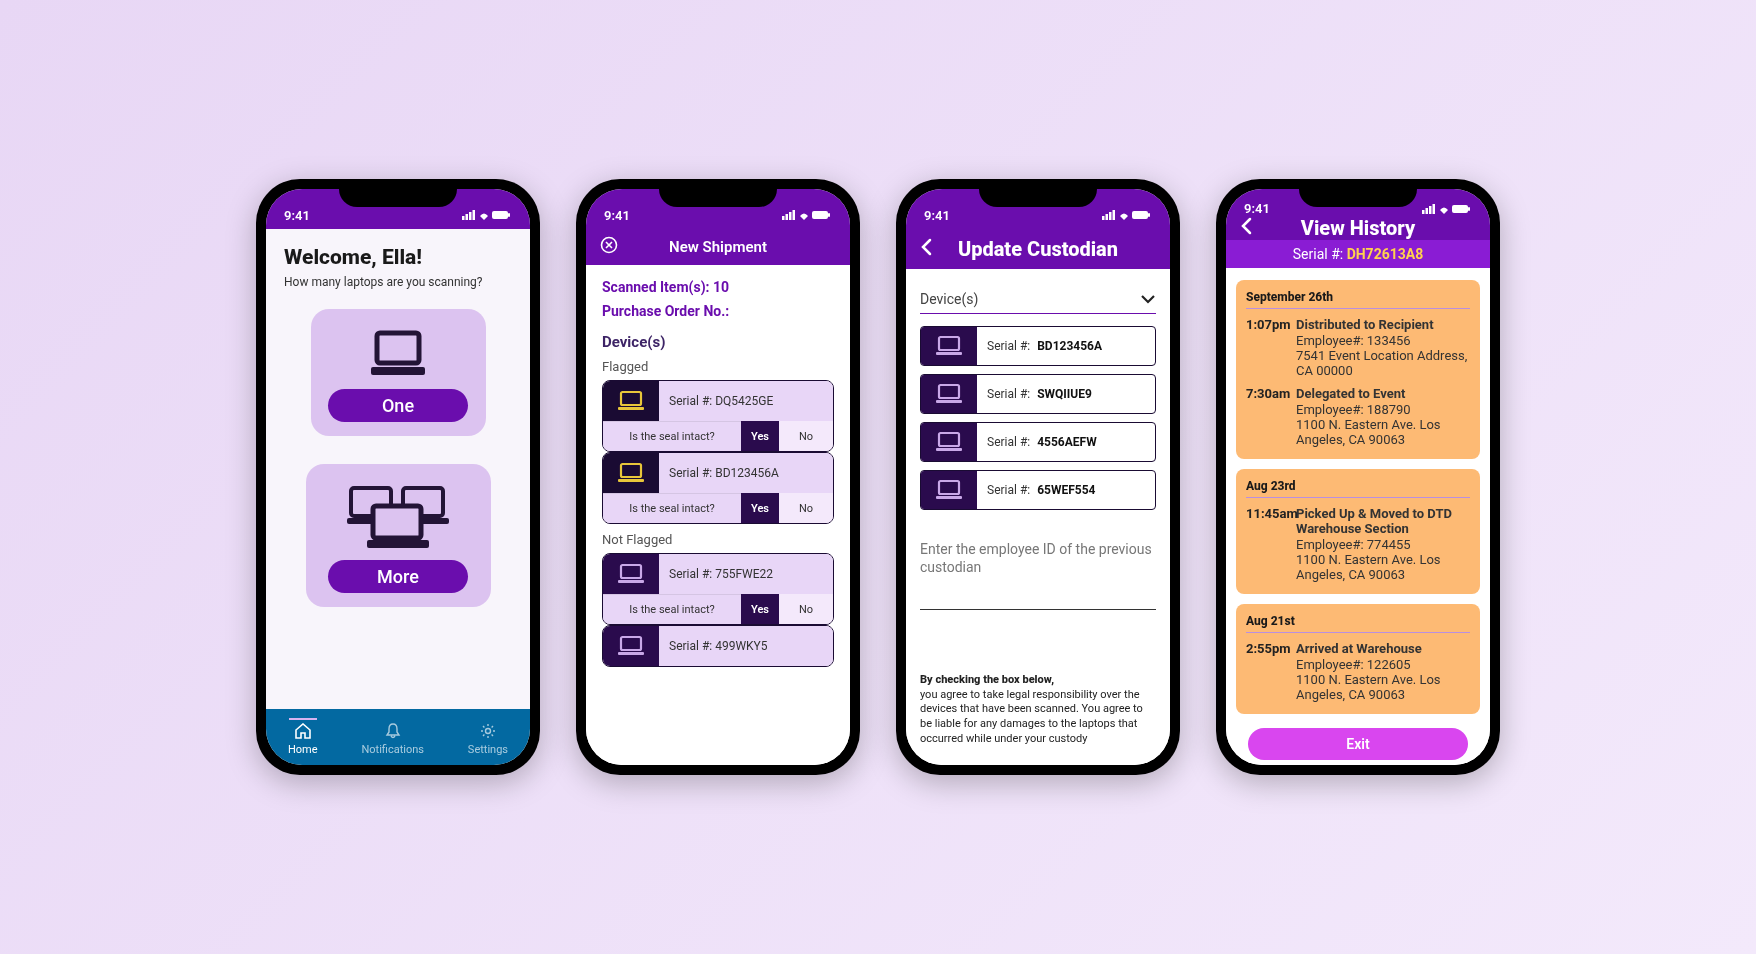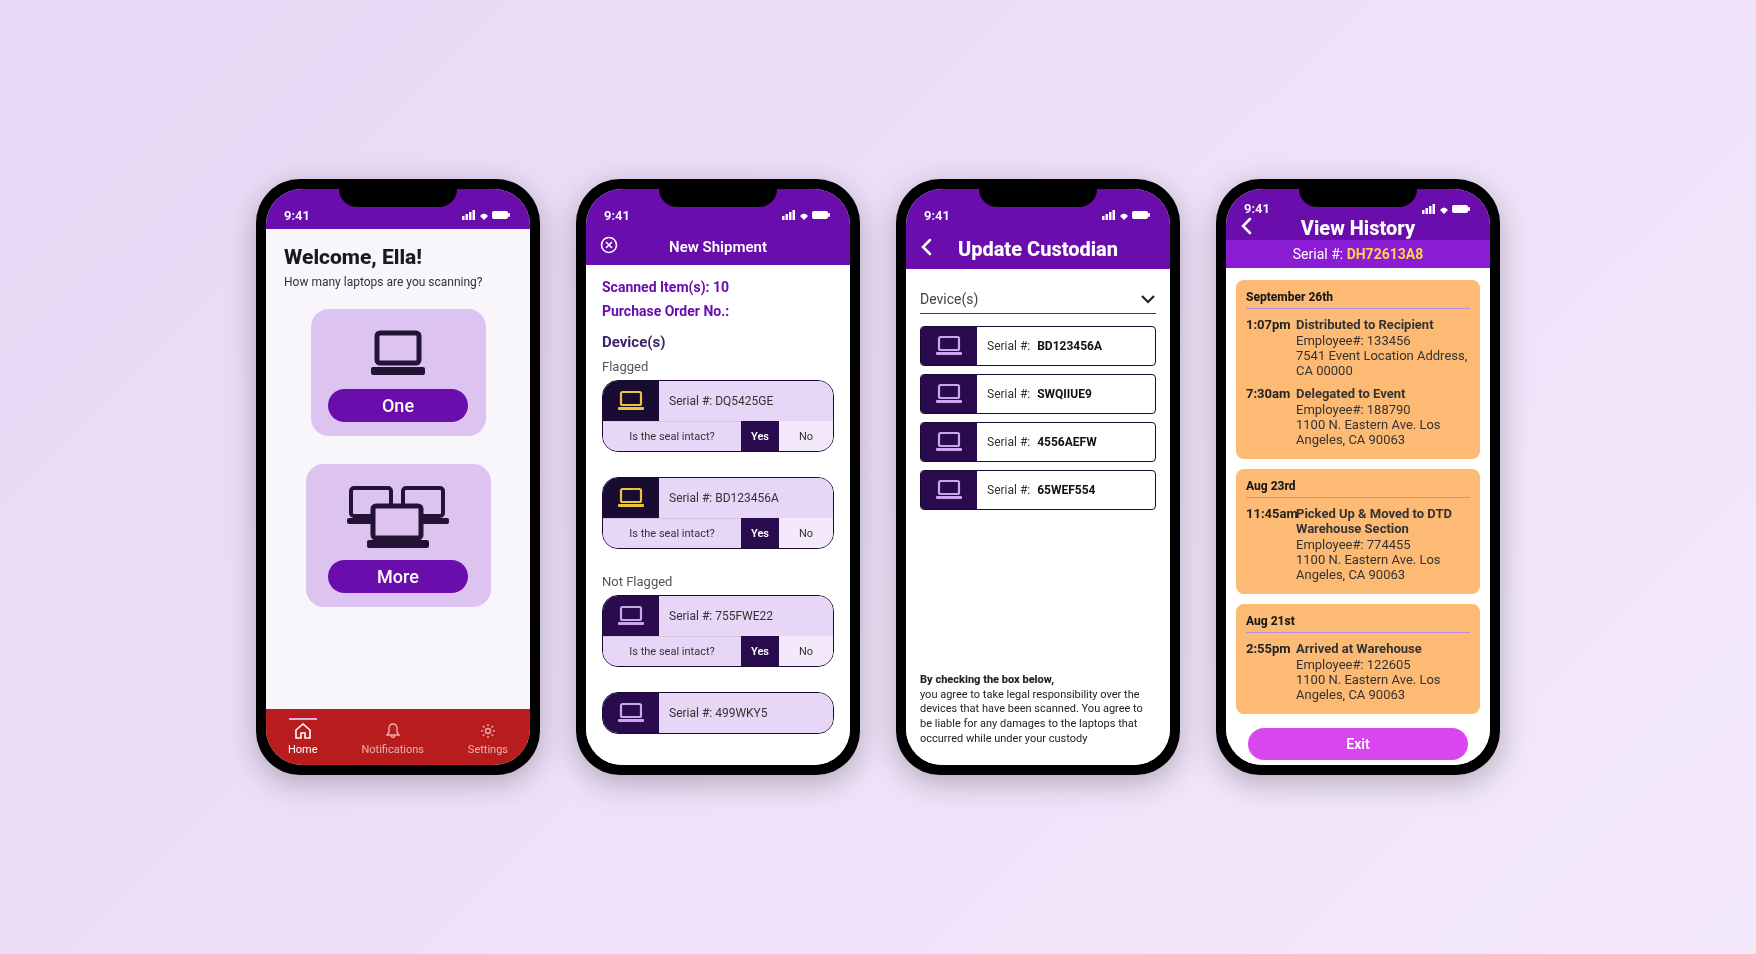--- a/index.html
+++ b/index.html
@@ -76,21 +76,21 @@
     color: #fff;
     border-radius: 20px;
     padding: 6px 0;
     width: 140px;
     text-align: center;
     font-size: 18px;
     font-weight: 500;
   }
   .bottom-nav {
     height: 56px;
-    background: #b91c1c;
+    background: #0369a1;
     color: #fff;
     display: flex;
     justify-content: space-around;
     align-items: center;
   }
   .nav-item { display:flex; flex-direction:column; align-items:center; font-size:11px; gap:1px; opacity:.65; }
   .nav-item.active { opacity:1; }
   .nav-item.active .nav-top-line { width:28px; height:2px; background:#d6b3f0; margin-bottom:2px; }
   .nav-item .nav-top-line { width:28px; height:2px; background:transparent; margin-bottom:2px;}
 
@@ -104,21 +104,21 @@
     justify-content:center;
     position:relative;
     font-size:15px;
     font-weight:600;
   }
   .hdr-bar .lefticon { position:absolute; left:14px; }
   .ship-body { flex:1; background:#fff; padding: 14px 16px; overflow:hidden; }
   .ship-body .lbl { color:#6a0dad; font-weight:700; font-size:14px; margin-bottom:8px; }
   .ship-body h3 { color:#3d2466; font-size:15px; font-weight:700; margin-top:14px; margin-bottom:6px; }
   .subhead { font-size:13px; color:#555; margin:8px 0 6px; }
-  .device-card { border:1px solid #1a0b33; border-radius:16px; overflow:hidden; margin-bottom:25px; }
+  .device-card { border:1px solid #1a0b33; border-radius:8px; overflow:hidden; margin-bottom:0; }
   .device-top { display:flex; height:40px; }
   .dev-icon { width:56px; display:flex; align-items:center; justify-content:center; }
   .dev-serial { flex:1; background:#e8d6f7; display:flex; align-items:center; padding-left:10px; font-size:12px; color:#333; }
   .dev-q { display:flex; height:30px; font-size:11px; }
   .dev-q .qtxt { flex:1; background:#e8d6f7; display:flex; align-items:center; justify-content:center; color:#333; border-top:1px solid rgba(0,0,0,.08); }
   .dev-q .yes { width:38px; background:#2a0b4d; color:#fff; display:flex; align-items:center; justify-content:center; font-weight:600; }
   .dev-q .no  { width:54px; background:#f4e9fb; color:#333; display:flex; align-items:center; justify-content:center; }
   .flag-on  { background:#1a0b33; }
   .flag-off { background:#2a0b4d; }
 
@@ -396,20 +396,24 @@
       <div class="dev-row">
         <div class="iconbox">
             <svg width="30" height="22" viewBox="0 0 30 22">
               <rect x="5" y="2" width="20" height="13" rx="1.5" fill="none" stroke="#c9a8e8" stroke-width="2.2"></rect>
               <rect x="2" y="17" width="26" height="3" rx="1" fill="#c9a8e8"></rect>
             </svg>
           </div>
         <div class="ser"><span class="k">Serial #:</span>&nbsp;<span class="v">65WEF554</span></div>
       </div>
 
+      <div class="input-area">
+        <div class="lbl2">Enter the employee ID of the previous custodian</div>
+        <div class="input-line"></div>
+      </div>
 
       <div class="legal">
         <b>By checking the box below,</b><br>
         <span>you agree to take legal responsibility over the devices that have been scanned. You agree to be liable for any damages to the laptops that occurred while under your custody</span>
       </div>
     </div>
   </div>
 </div>
 
 <div class="phone">

